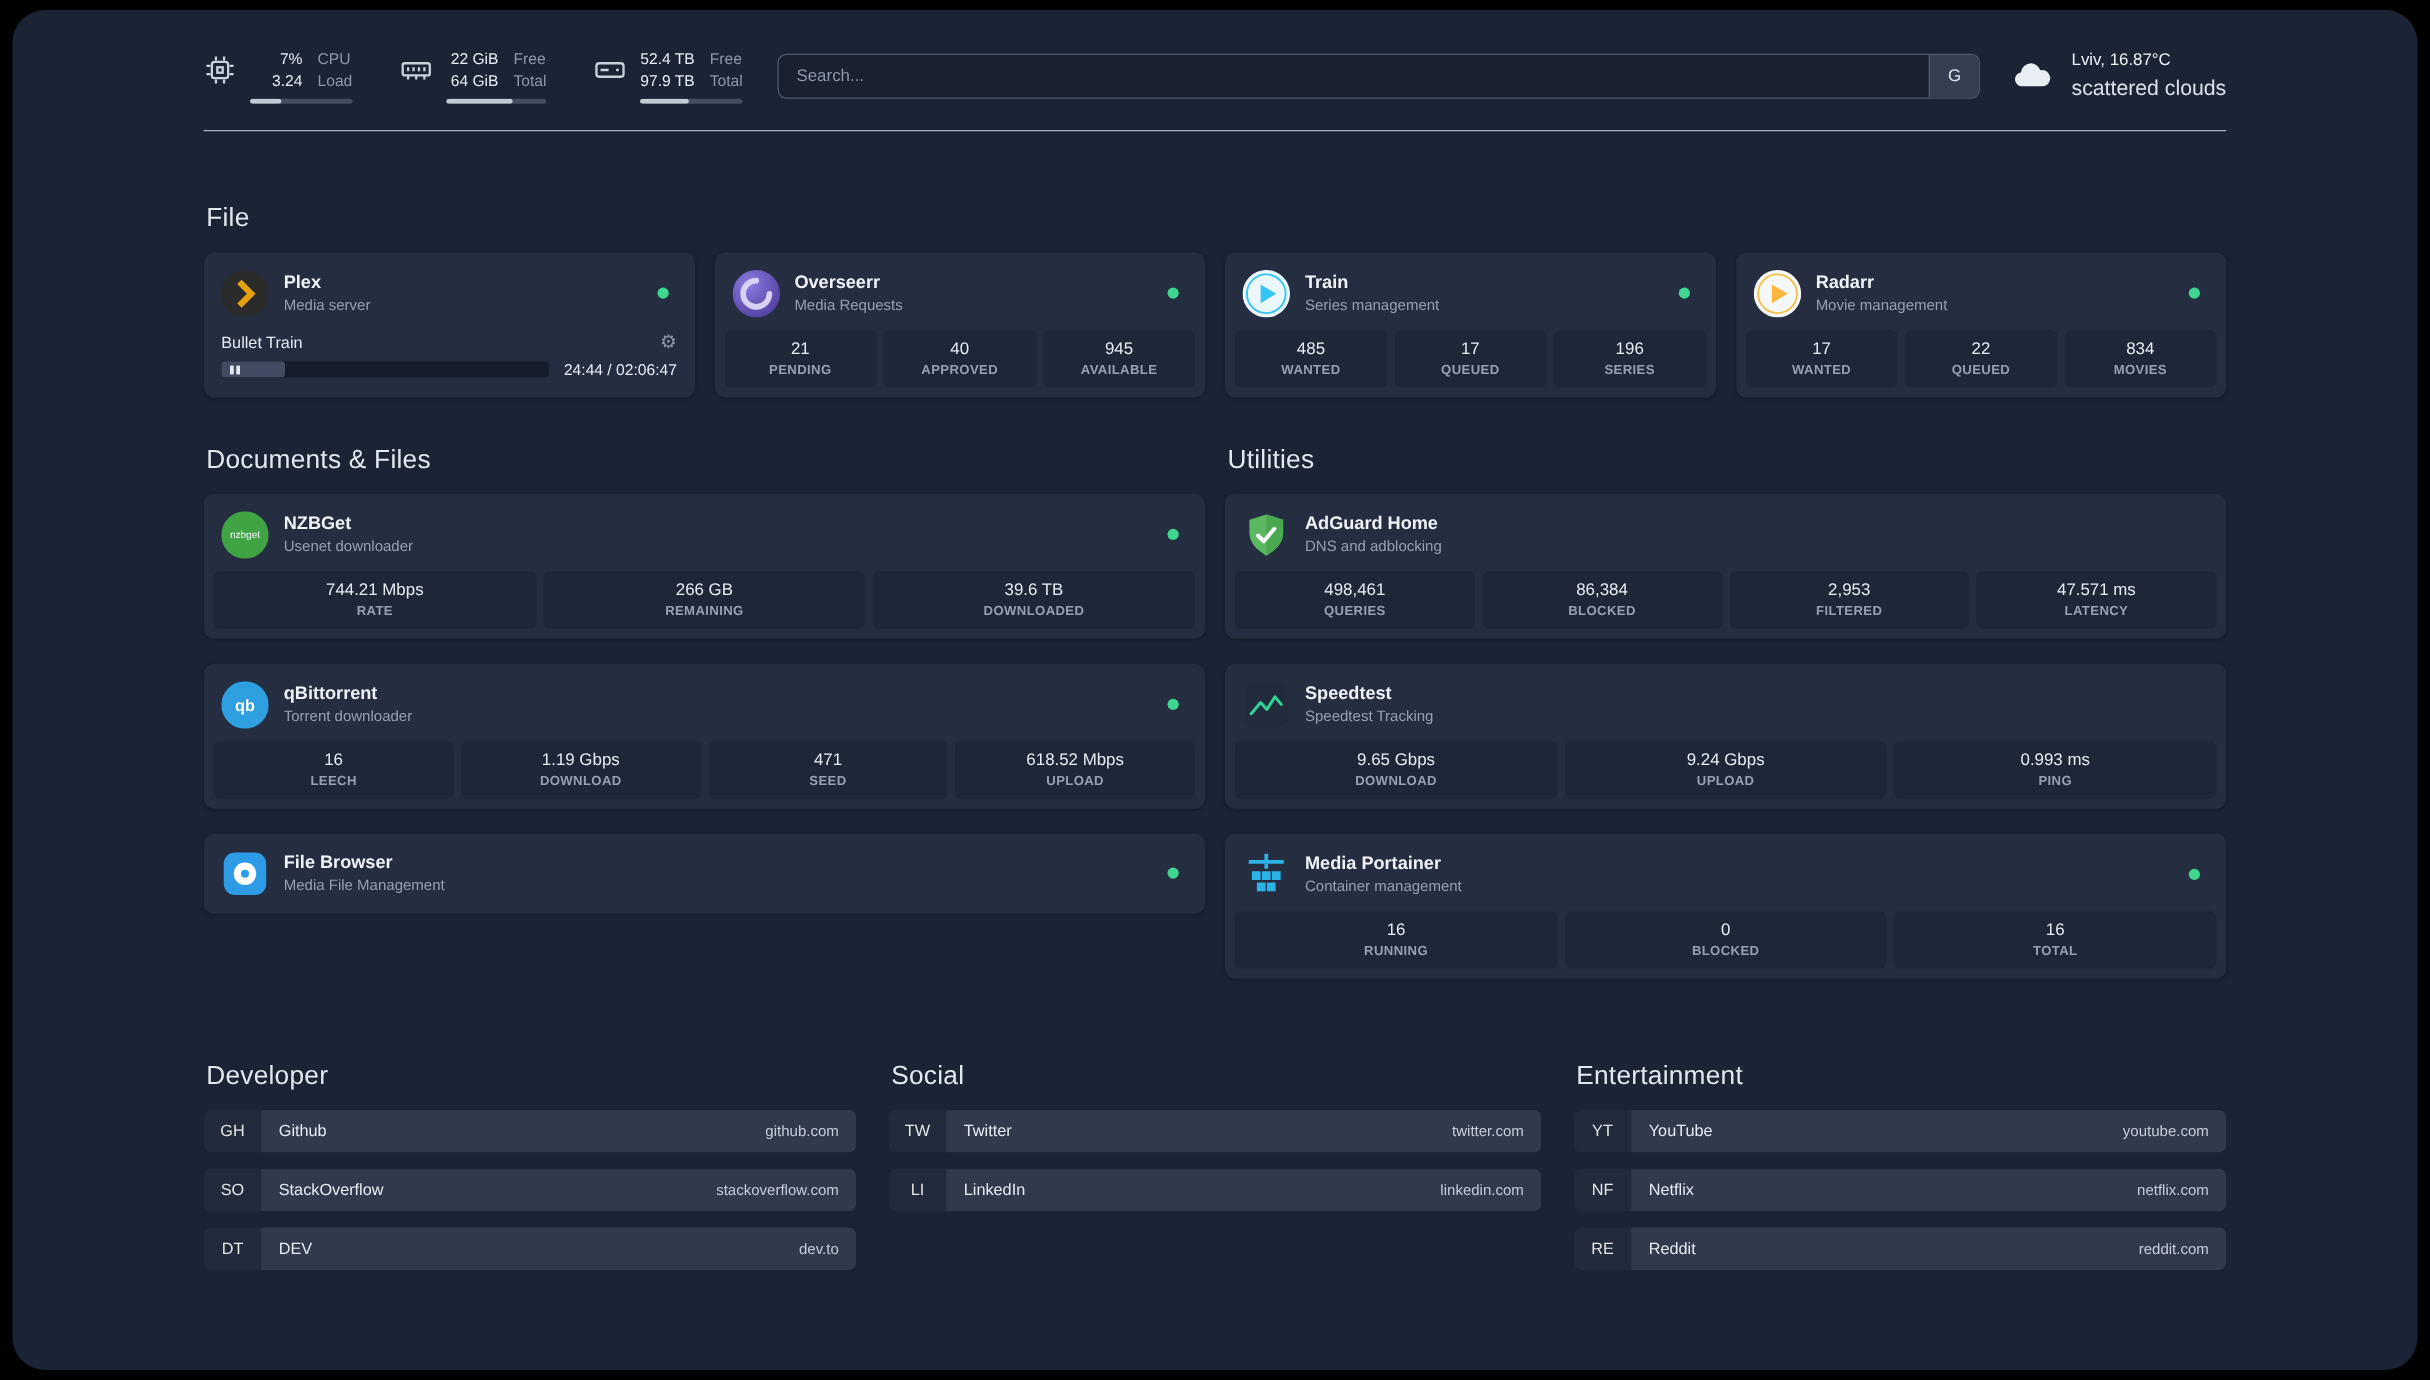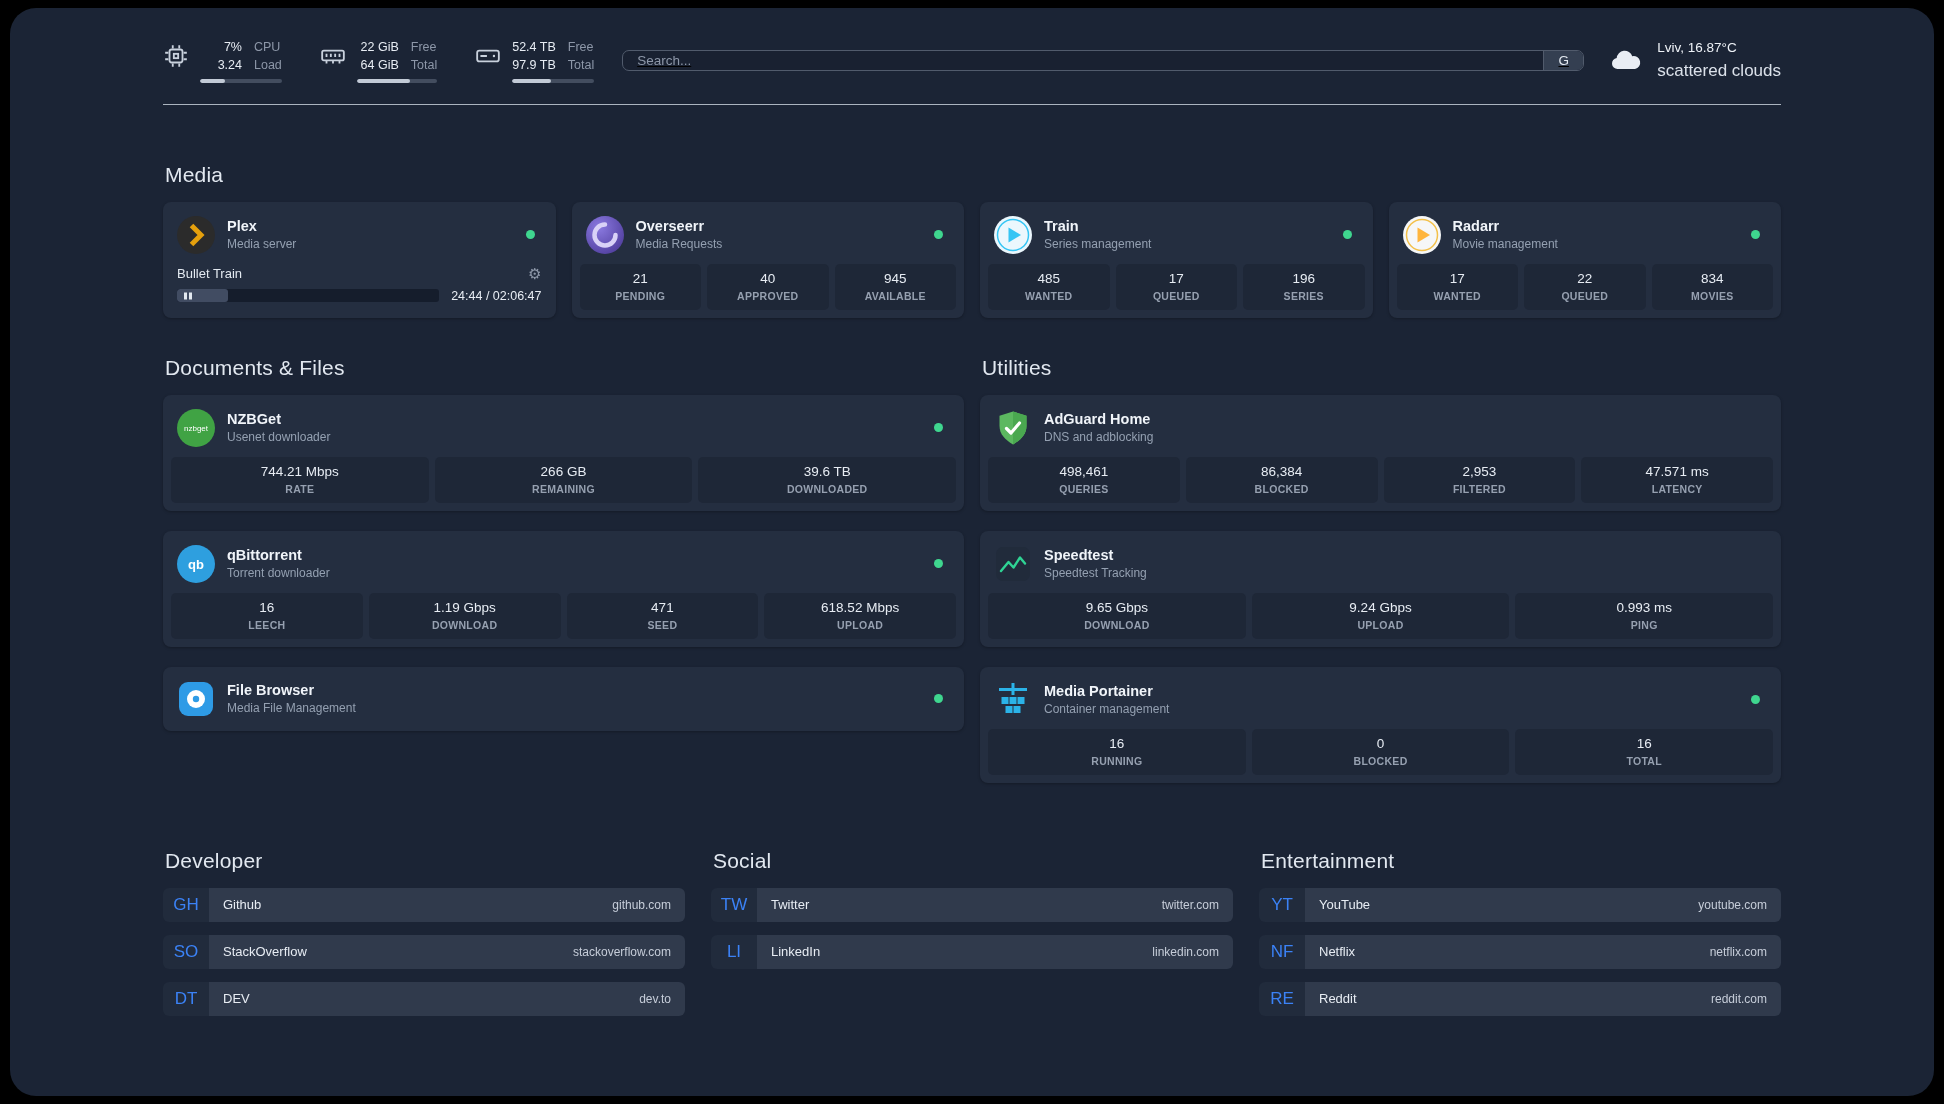--- a/index.html
+++ b/index.html
@@ -13,21 +13,21 @@
   .monitor{display:flex;gap:11px;align-items:flex-start;}
   .m-ic{width:26px;height:26px;stroke:#c9d1dd;fill:none;stroke-width:1.7;margin-top:4px;}
   .m-body{display:flex;flex-direction:column;}
   .m-rows{display:flex;gap:12px;}
   .m-col{display:flex;flex-direction:column;font-size:12.5px;line-height:1.4;}
   .m-col.vals{color:#e7ecf3;align-items:flex-end;min-width:42px;}
   .m-col.labs{color:#8d97a8;}
   .m-bar{height:3.5px;background:#434d5f;border-radius:2px;margin-top:5px;overflow:hidden;}
   .m-fill{height:100%;background:#c2cad6;border-radius:2px;}
 
-  .search-wrap{flex:1;display:flex;margin-left:28px;margin-right:24px;height:21px;border:1.5px solid #515b6c;border-radius:7px;overflow:hidden;background:rgba(0,0,0,0.07);box-sizing:border-box;text-decoration:underline;}
+  .search-wrap{flex:1;display:flex;margin-left:28px;margin-right:24px;height:36px;border:1.5px solid #515b6c;border-radius:7px;overflow:hidden;background:rgba(0,0,0,0.07);box-sizing:border-box;}
   .search-input{flex:1;background:transparent;border:none;outline:none;color:#dfe5ec;font-size:13.5px;padding:0 14px;font-family:inherit;}
   .search-input::placeholder{color:#8d97a8;}
   .search-btn{width:40px;background:#343f51;border:none;border-left:1.5px solid #515b6c;color:#e3e9f0;font-size:13.5px;display:flex;align-items:center;justify-content:center;cursor:pointer;font-family:inherit;}
 
   .weather{display:flex;align-items:center;gap:13px;}
   .w-ic{width:36px;height:27px;}
   .weather-text{font-size:13.5px;color:#eef2f7;line-height:1.5;}
   .weather-cond{color:#dbe1ea;font-size:17px;}
 
   .divider{height:1px;background:rgba(212,220,231,0.78);margin-top:20px;}
@@ -63,21 +63,21 @@
   .np-bar-row{display:flex;align-items:center;gap:12px;}
   .np-track{flex:1;height:13px;background:#151d2c;border-radius:3px;position:relative;overflow:hidden;}
   .np-fill{height:100%;background:#40section;background:#414c62;border-radius:3px;}
   .np-pause{position:absolute;left:7px;top:50%;transform:translateY(-50%);display:flex;gap:2.5px;}
   .np-pause i{width:2.5px;height:7px;background:#e3e9f0;display:block;}
   .np-time{font-size:12.5px;color:#e8edf4;white-space:nowrap;}
 
   
   .bm-grid{display:grid;grid-template-columns:repeat(3,1fr);gap:26px;margin-top:66px;padding-bottom:46px;align-items:start;}
   .bm-row{display:flex;height:34px;margin-bottom:13px;border-radius:6px;overflow:hidden;cursor:pointer;}
-  .bm-abbr{width:46px;background:#212b3c;color:#3b82f6;font-size:17px;display:flex;align-items:center;justify-content:center;flex:0 0 46px;}
+  .bm-abbr{width:46px;background:#212b3c;color:#e5e5e5;font-size:13px;display:flex;align-items:center;justify-content:center;flex:0 0 46px;}
   .bm-body{flex:1;background:#303a4c;display:flex;align-items:center;justify-content:space-between;padding:0 14px;}
   .bm-name{font-size:13px;color:#e7ecf3;text-align:center;}
   .bm-domain{font-size:12px;color:#c6cdd9;}
 </style>
 </head>
 <body>
 
 <div class="app">
   <div class="content">
 
@@ -166,21 +166,21 @@
         <div class="weather-text">
           <div>Lviv, 16.87°C</div>
           <div class="weather-cond">scattered clouds</div>
         </div>
       </div>
     </div>
 
     <div class="divider"></div>
 
     <div class="section-media">
-      <h2 class="section-title">Media</h2>
+      <h2 class="section-title">File</h2>
       <div class="media-grid">
 
         <div class="card">
           <div class="svc-head">
             <span class="svc-icon">
               <svg viewBox="0 0 38 38">
                   <circle cx="19" cy="19" r="19" fill="#2b2b2b"></circle>
                   <path d="M14.5 9.5L24 19l-9.5 9.5" fill="none" stroke="#e5a00d" stroke-width="5"></path>
                 </svg>
             </span>

